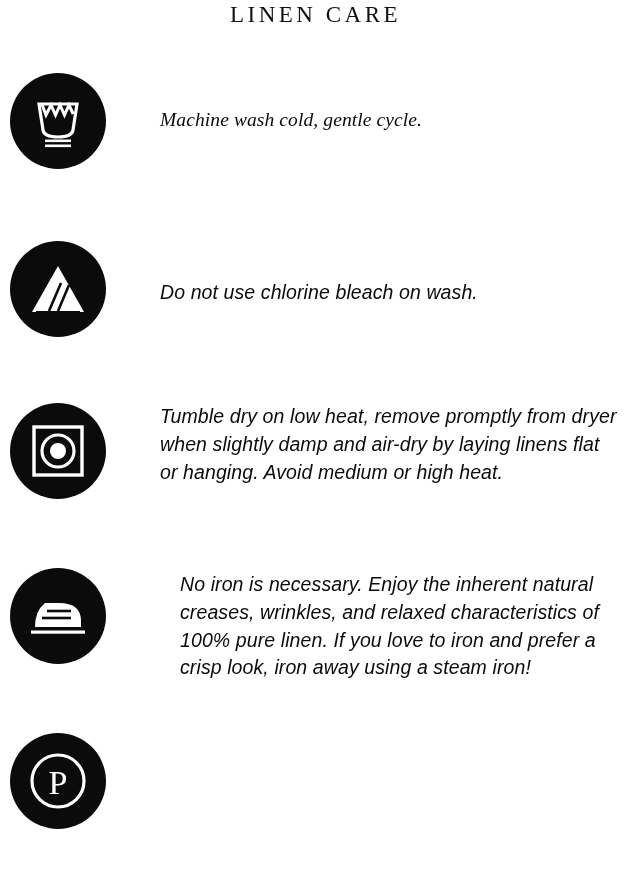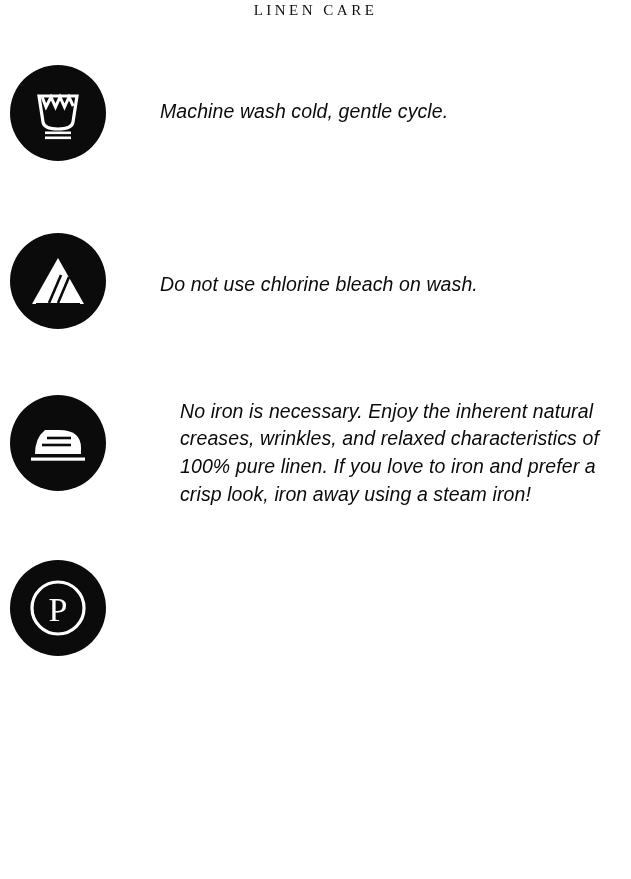--- a/index.html
+++ b/index.html
@@ -16,21 +16,21 @@
   }
   .page {
     position: relative;
     width: 631px;
     height: 879px;
     box-sizing: border-box;
   }
   .title {
     text-align: center;
     font-family: "Liberation Serif", serif;
-    font-size: 15px;
+    font-size: 23px;
     letter-spacing: 3.5px;
     font-weight: 400;
     color: #111111;
     padding-top: 2px;
     line-height: 1.1;
   }
   .care-list {
     margin-top: 46px;
   }
   .care-row {
@@ -62,21 +62,21 @@
     flex: 1;
     padding-left: 54px;
     padding-right: 10px;
     font-style: italic;
     font-size: 19.5px;
     line-height: 1.42;
     color: #0b0b0b;
     letter-spacing: 0.1px;
   }
   
-  .row-wash   { margin-top: 0px;  height: 162px; }
+  .row-wash   { margin-top: 0px;  height: 162px; font-family: Liberation Serif, serif; }
   .row-bleach { margin-top: 0px;  height: 168px; }
   .row-dry    { margin-top: 0px;  height: 165px; }
   .row-iron   { margin-top: 0px;  height: 165px; gap: 20px; }
   .row-clean  { margin-top: 0px;  height: 120px; }
 
   .row-wash .icon-cell,
   .row-bleach .icon-cell,
   .row-dry .icon-cell,
   .row-iron .icon-cell,
   .row-clean .icon-cell { align-self: flex-start; }
@@ -123,20 +123,32 @@
             <path d="M30 4 L56 50 L4 50 Z" fill="#ffffff"></path>
             <path d="M21 49 L33 21" stroke="#0b0b0b" stroke-width="2.6"></path>
             <path d="M30 49 L41 23" stroke="#0b0b0b" stroke-width="2.6"></path>
             <path d="M8 50 L52 50" stroke="#0b0b0b" stroke-width="2.2"></path>
           </svg>
         </div>
       </div>
       <div class="text-cell">Do not use chlorine bleach on wash.</div>
     </div>
 
+    <div class="care-row row-dry">
+      <div class="icon-cell">
+        <div class="icon-circle">
+          <svg width="58" height="58" viewBox="0 0 58 58" aria-hidden="true">
+            <rect x="5" y="5" width="48" height="48" fill="none" stroke="#ffffff" stroke-width="3.4"></rect>
+            <circle cx="29" cy="29" r="16" fill="none" stroke="#ffffff" stroke-width="3.2"></circle>
+            <circle cx="29" cy="29" r="8" fill="#ffffff"></circle>
+          </svg>
+        </div>
+      </div>
+      <div class="text-cell">Tumble dry on low heat, remove promptly from dryer when slightly damp and air-dry by laying linens flat or hanging. Avoid medium or high heat.</div>
+    </div>
 
     <div class="care-row row-iron">
       <div class="icon-cell">
         <div class="icon-circle">
           <svg width="62" height="46" viewBox="0 0 62 46" aria-hidden="true">
             <path d="M8 34 L54 34 L54 28 Q54 10 32 10 L18 10 Q8 18 8 34 Z" fill="#ffffff"></path>
             <rect x="4" y="37.5" width="54" height="3.2" fill="#ffffff"></rect>
             <path d="M20 18 L44 18" stroke="#0b0b0b" stroke-width="2.6"></path>
             <path d="M15 25 L44 25" stroke="#0b0b0b" stroke-width="2.6"></path>
           </svg>

